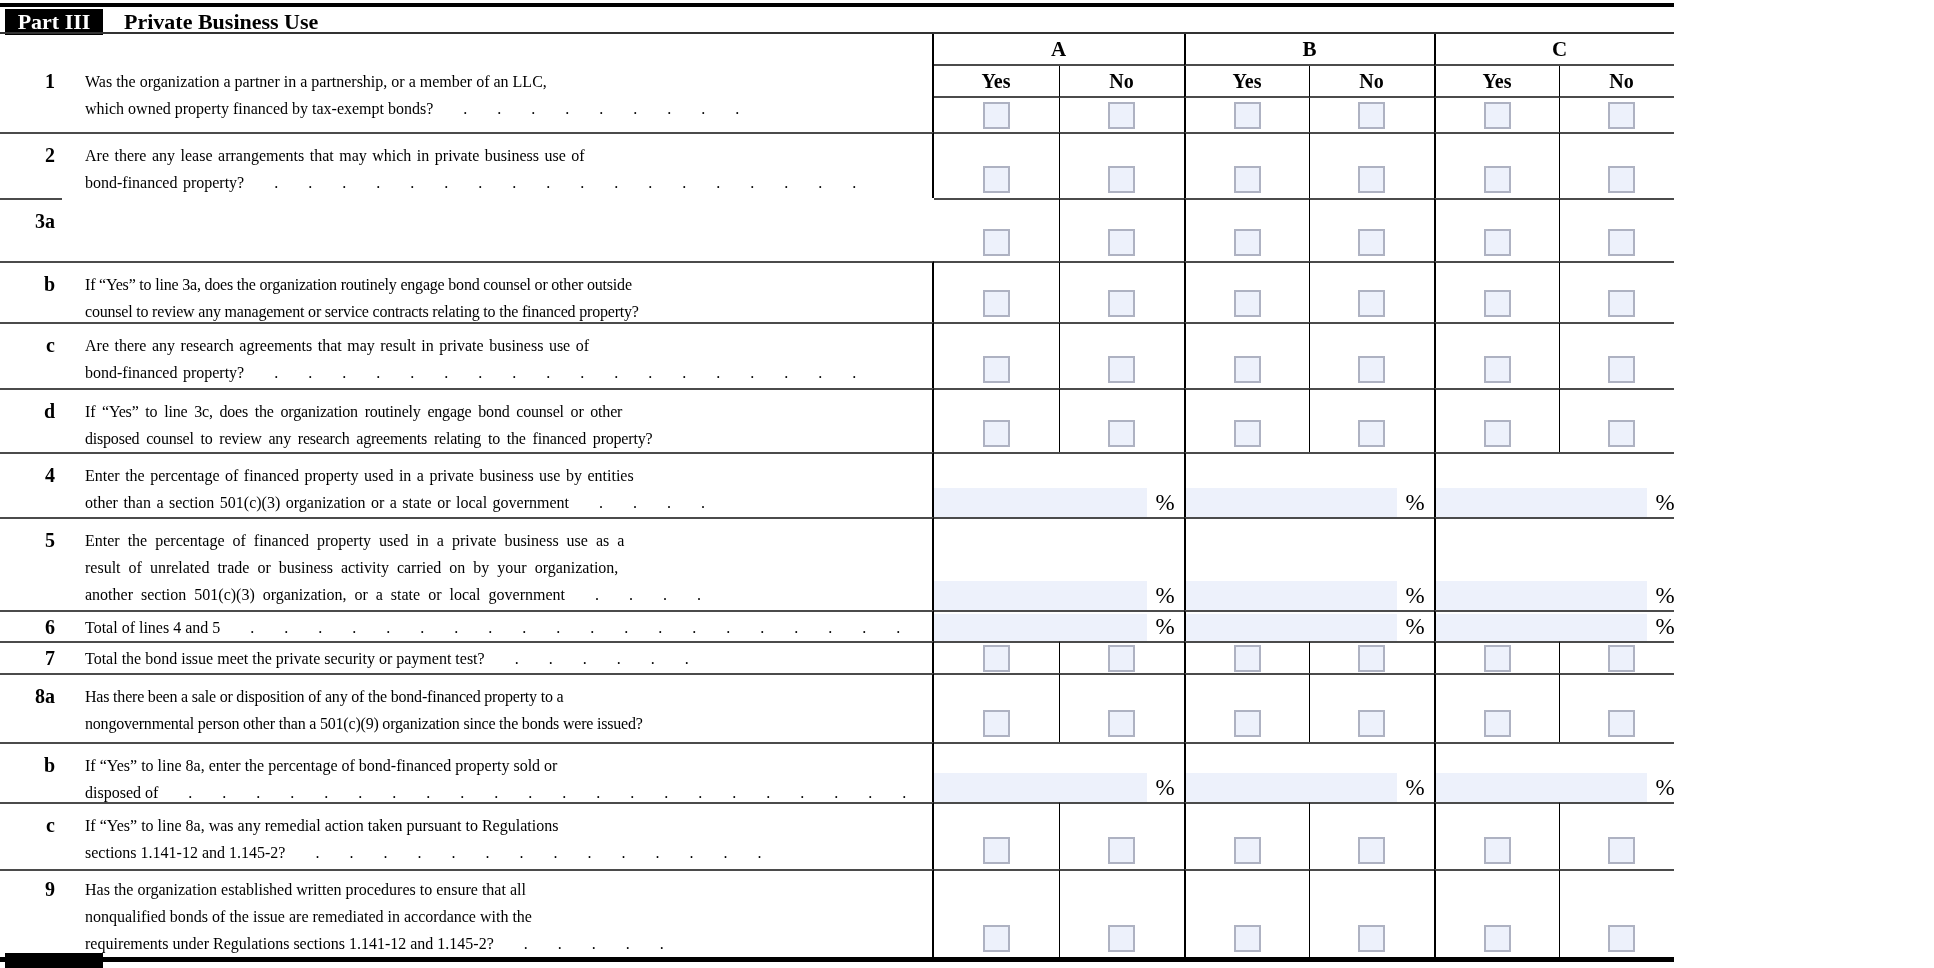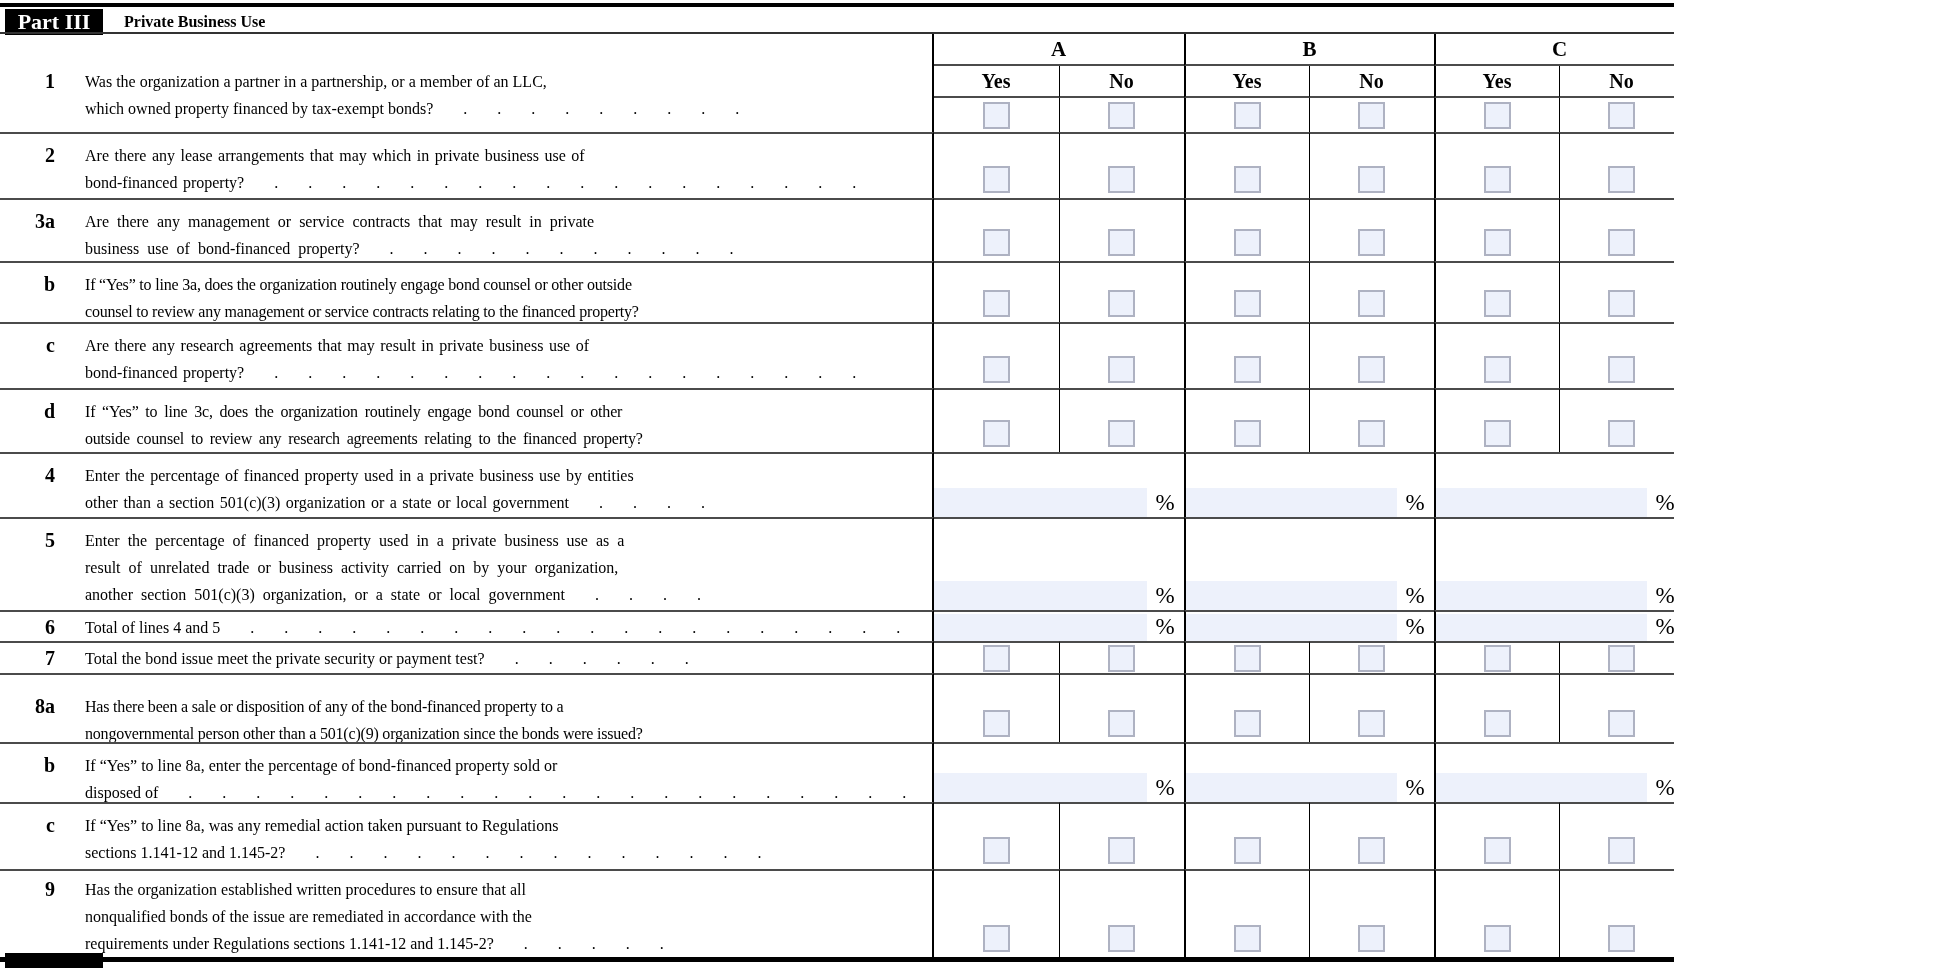--- a/index.html
+++ b/index.html
@@ -1,19 +1,19 @@
 <!DOCTYPE html>
 <html><head>
 <meta charset="utf-8">
 <style>
   html,body{margin:0;padding:0;background:#fff;}
   #page{position:relative;width:1674px;height:968px;background:#fff;font-family:Liberation Serif, serif;color:#000;overflow:hidden;}
   .topline{position:absolute;left:0;top:3px;width:1934px;height:4px;background:#000;}
   .partbox{position:absolute;left:5px;top:9px;width:98px;height:26px;background:#000;color:#fff;font-weight:bold;font-size:22px;text-align:center;line-height:26px;}
-  .ptitle{position:absolute;left:124px;top:8px;font-weight:bold;font-size:16px;line-height:27px;}
+  .ptitle{position:absolute;left:124px;top:8px;font-weight:bold;font-size:22px;line-height:27px;}
   .botbar{position:absolute;left:0;top:957px;width:1934px;height:5px;background:#000;}
   .nextpart{position:absolute;left:5px;top:953px;width:98px;height:15px;background:#000;}
 
   .tbl{position:absolute;top:32px;left:0;width:1934px;height:925px;box-sizing:border-box;
        border-top:2px solid #333;border-right:1.5px solid #000;
        display:grid;
        grid-template-columns:62px 871.5px repeat(7,125px) 1fr;
        grid-template-rows:32px 32px 34px 66px 63px 61px 66px 64px 65px 93px 31px 32px 69px 60px 67px auto;}
   .c{box-sizing:border-box;min-width:0;min-height:0;}
 
@@ -35,21 +35,21 @@
   
   .hL{font-weight:bold;font-size:21px;text-align:center;line-height:31px;border-bottom:2px solid #4b4b4b;}
   .hY{font-weight:bold;font-size:20px;text-align:center;line-height:30px;border-bottom:2.5px solid #4b4b4b;}
 
   
   .num{font-weight:bold;font-size:20px;text-align:right;padding-right:7px;line-height:27px;}
   .qt{border-right:2px solid #000;font-size:16px;line-height:27px;white-space:pre-line;padding:0 6px 0 23px;overflow:hidden;}
   .cond{font-size:16px;letter-spacing:-0.2px;}
   .ws1{word-spacing:1.5px}.ws3{word-spacing:3px}.ws4{word-spacing:4px}
   .dots{word-spacing:26px;}
-  .pt2{padding-top:2px}.pt5{padding-top:5px}.pt8{padding-top:8px}.pt10{padding-top:18px}.pt34{padding-top:34px}
+  .pt2{padding-top:2px}.pt5{padding-top:5px}.pt8{padding-top:8px}.pt10{padding-top:8px}.pt34{padding-top:34px}
 
   
   .cbc{display:flex;justify-content:center;}
   .vb{align-items:flex-end;padding-bottom:5px;}
   .vc{align-items:center;}
   .cb{box-sizing:border-box;width:27px;height:27px;background:#edf1fb;border:2px solid #aeb2c2;}
 
   
   .pct{display:flex;align-items:flex-end;}
   .strip{flex:1;height:29px;background:#edf1fb;}
@@ -130,22 +130,20 @@
         <span class="cb"></span>
       </div>
     <div class="c cbc vb k7 r4 rt bl2">
         <span class="cb"></span>
       </div>
     <div class="c cbc vb k8 r4 rt bl1">
         <span class="cb"></span>
       </div>
 
     <div class="c num gq r5 rt pt8">3a</div>
-    <div class="c qt gt r5 rt pt8 ws4"><span>Are there any management or service contracts that may result in private
-business use of bond-financed property?</span><span class="dots"> . . . . . . . . . . .</span></div>
     <div class="c cbc vb k1 r5 rt">
         <span class="cb"></span>
       </div>
     <div class="c cbc vb k2 r5 rt bl1">
         <span class="cb"></span>
       </div>
     <div class="c cbc vb k3 r5 rt bl2">
         <span class="cb"></span>
       </div>
     <div class="c cbc vb k4 r5 rt bl1">
@@ -215,21 +213,21 @@
       </div>
     <div class="c cbc vb k7 r7 rt bl2">
         <span class="cb"></span>
       </div>
     <div class="c cbc vb k8 r7 rt bl1">
         <span class="cb"></span>
       </div>
 
     <div class="c num gq r8 rt pt8">d</div>
     <div class="c qt gt r8 rt pt8 cond ws3"><span>If “Yes” to line 3c, does the organization routinely engage bond counsel or other
-outside counsel to review any research agreements relating to the financed property?</span><span class="dots"></span></div>
+disposed counsel to review any research agreements relating to the financed property?</span><span class="dots"></span></div>
     <div class="c cbc vb k1 r8 rt">
         <span class="cb"></span>
       </div>
     <div class="c cbc vb k2 r8 rt bl1">
         <span class="cb"></span>
       </div>
     <div class="c cbc vb k3 r8 rt bl2">
         <span class="cb"></span>
       </div>
     <div class="c cbc vb k4 r8 rt bl1">

